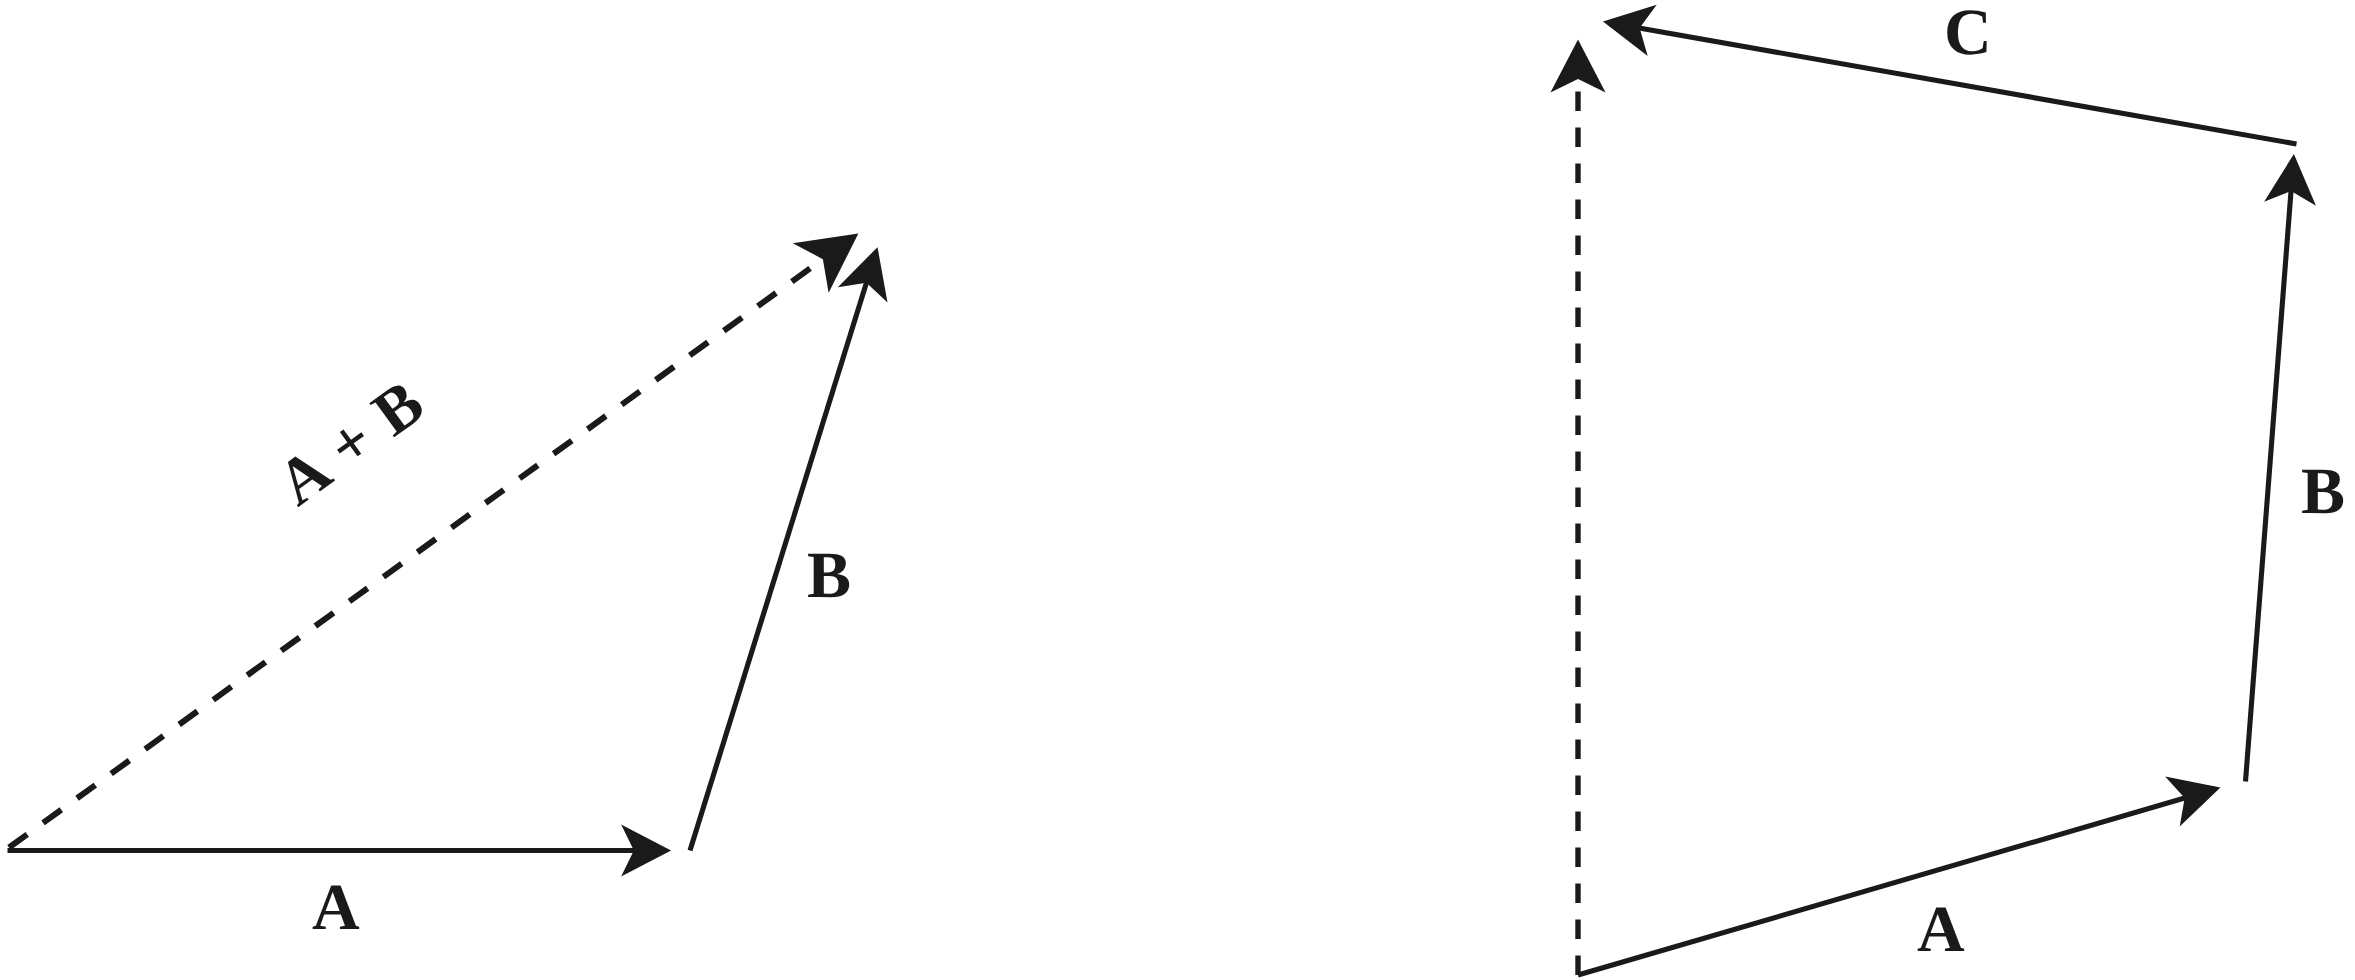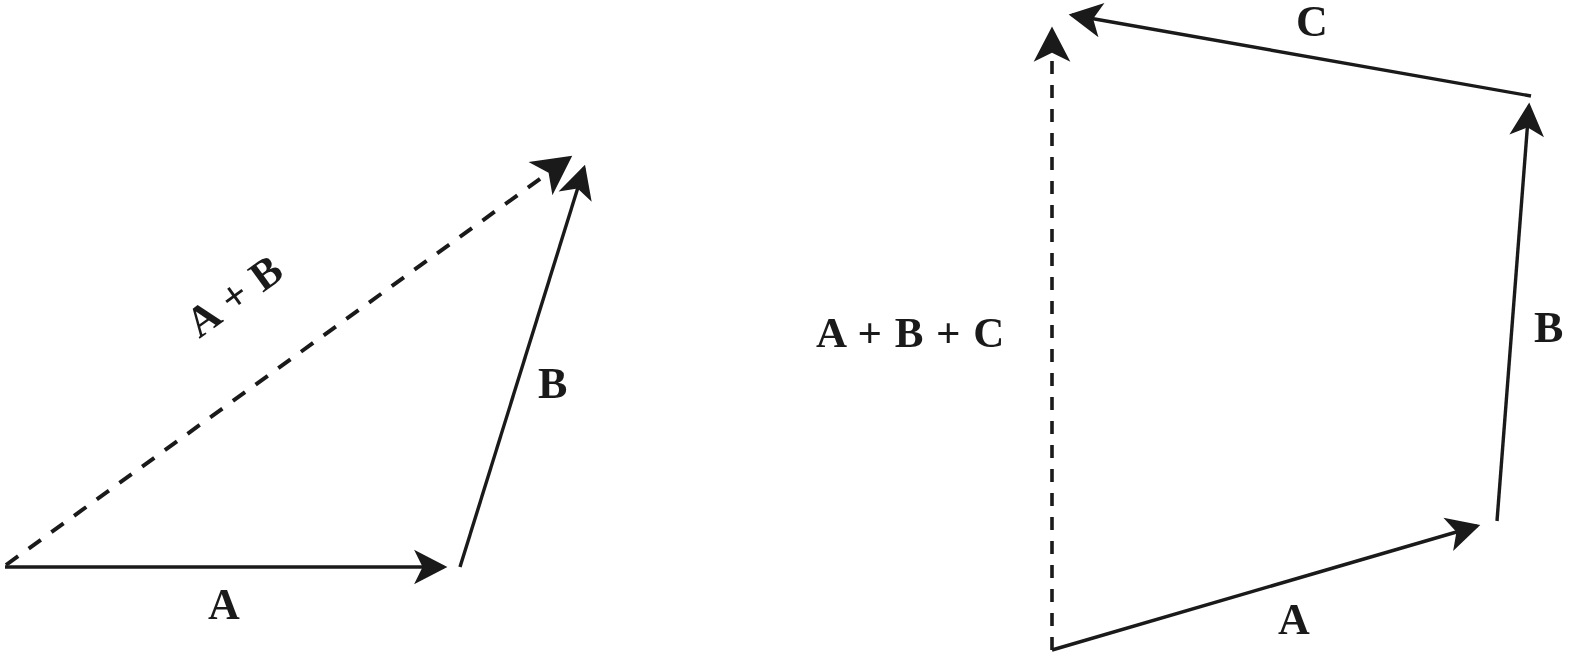--- a/index.html
+++ b/index.html
@@ -75,15 +75,14 @@
   <div class="vec-label label-lg" style="left:538px; top:362px;">B</div>
 
   <div class="vec-label label-sum" style="left:178px; top:310px; transform: rotate(-36deg); transform-origin: left top;">A + B</div>
 
   <div class="vec-label label-lg" style="left:1278px; top:598px;">A</div>
 
   <div class="vec-label label-lg" style="left:1534px; top:306px;">B</div>
 
   <div class="vec-label label-lg" style="left:1296px; top:0px;">C</div>
 
-  <div class="vec-label label-sum" style="left:816px; top:311px;">A + B + C</div>
 
 </div>
 
 </body></html>

